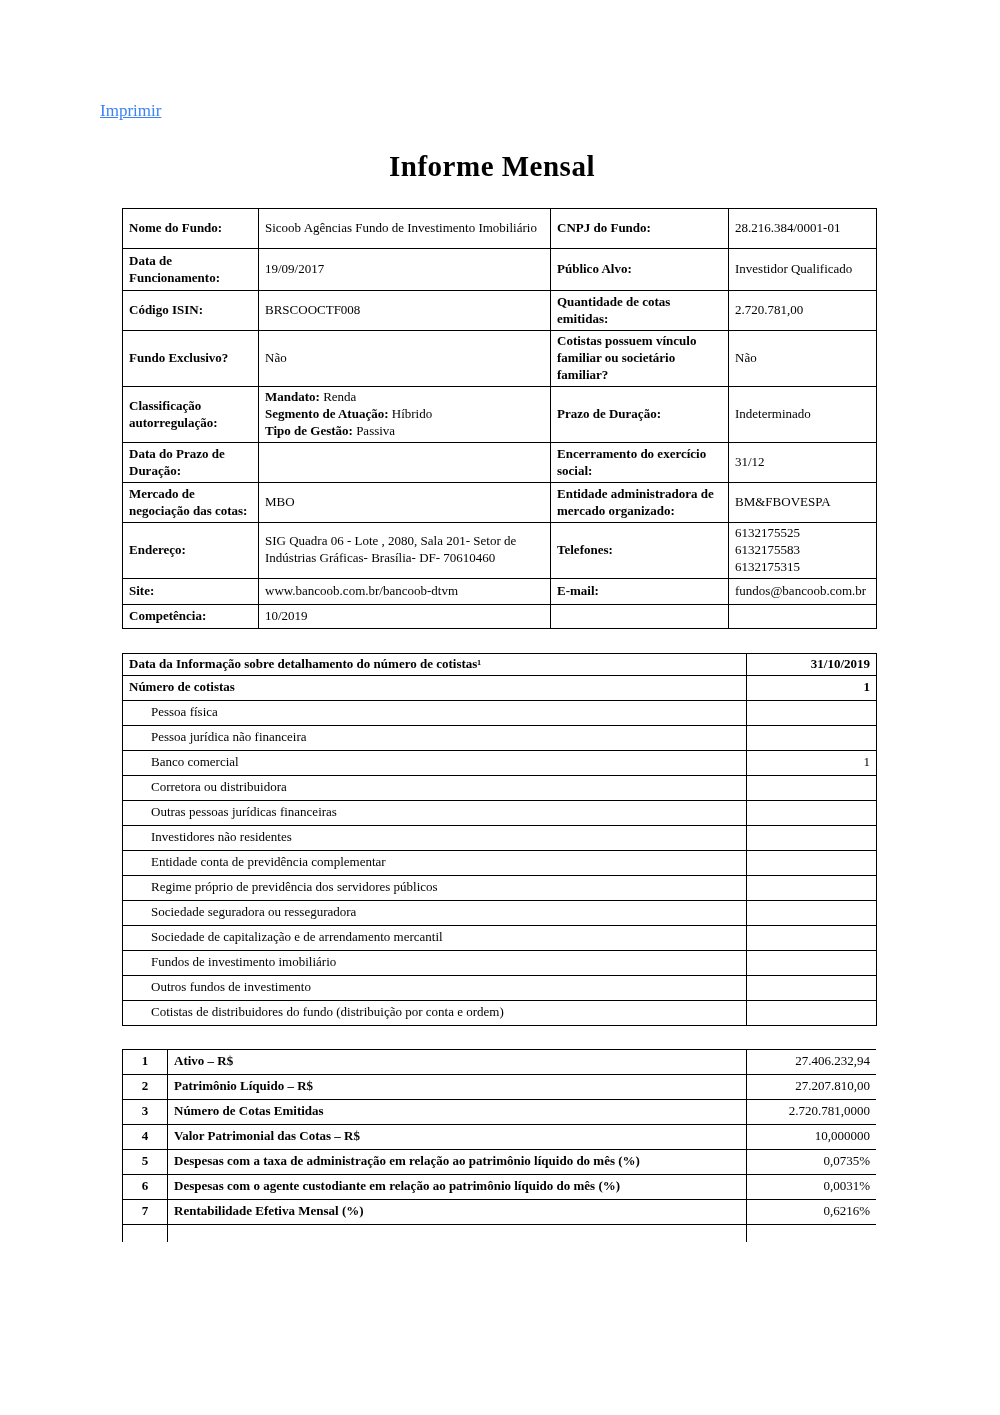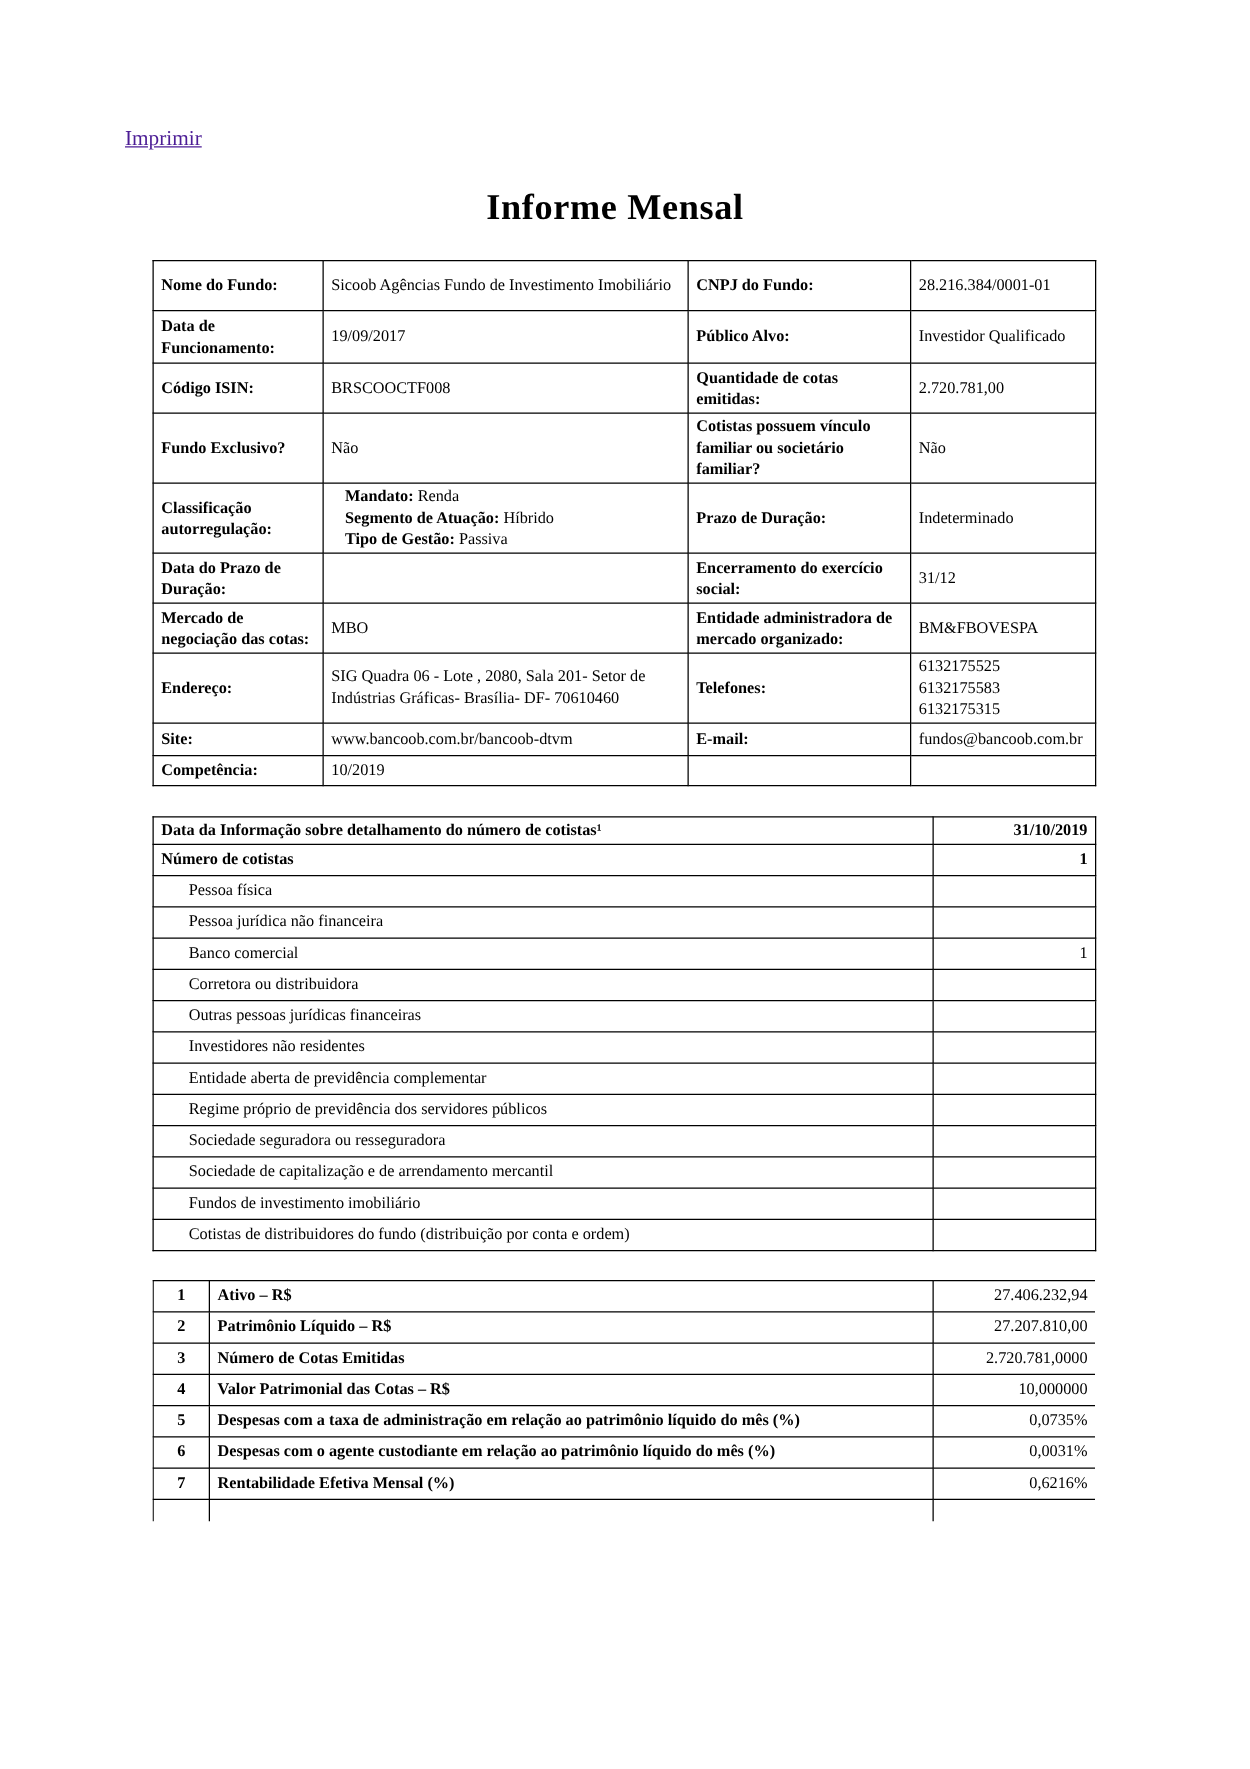--- a/index.html
+++ b/index.html
@@ -3,34 +3,34 @@
 <meta charset="utf-8">
 <style>
   html,body { margin:0; padding:0; background:#ffffff; }
   .page {
     position:relative; width:1000px; height:1415px; overflow:hidden;
     background:#ffffff; color:#000;
     font-family:"Liberation Serif", serif;
   }
   .print-link {
     position:absolute; left:100px; top:101px;
-    font-size:17px; color:#4c1d95; cursor:pointer;
+    font-size:17px; color:#3b82f6; cursor:pointer;
   }
   h1.title {
     margin:150px 16px 0 0; text-align:center;
     font-size:29px; font-weight:bold; letter-spacing:0.5px;
   }
   .content { margin-left:122px; width:754px; }
   table { border-collapse:collapse; table-layout:fixed; width:754px; }
   td {
     border:1px solid #000000; padding:2px 6px;
     font-size:13px; line-height:1.3; vertical-align:middle;
     word-wrap:break-word; overflow:hidden;
   }
-  .lbl { font-weight:bold;margin-left:11px; }
+  .lbl { font-weight:bold; }
   .rt  { text-align:right; }
   .ctr { text-align:center; }
   .pre { white-space:pre-line; }
   .sub { padding-left:28px; }
   .t1 { margin-top:25px; }
   .t2 { margin-top:24px; }
   .t3wrap { margin-top:23px; height:193px; overflow:hidden; }
   .line2 { display:block; }
 </style>
 </head>
@@ -153,37 +153,41 @@
         </tr>
         <tr style="height:25px">
           <td class="sub">Outras pessoas jurídicas financeiras</td>
           <td class="rt"></td>
         </tr>
         <tr style="height:25px">
           <td class="sub">Investidores não residentes</td>
           <td class="rt"></td>
         </tr>
         <tr style="height:25px">
-          <td class="sub">Entidade aberta de previdência complementar</td>
+          <td class="sub">Entidade conta de previdência complementar</td>
           <td class="rt"></td>
         </tr>
         <tr style="height:25px">
           <td class="sub">Regime próprio de previdência dos servidores públicos</td>
           <td class="rt"></td>
         </tr>
         <tr style="height:25px">
           <td class="sub">Sociedade seguradora ou resseguradora</td>
           <td class="rt"></td>
         </tr>
         <tr style="height:25px">
           <td class="sub">Sociedade de capitalização e de arrendamento mercantil</td>
           <td class="rt"></td>
         </tr>
         <tr style="height:25px">
           <td class="sub">Fundos de investimento imobiliário</td>
+          <td class="rt"></td>
+        </tr>
+        <tr style="height:25px">
+          <td class="sub">Outros fundos de investimento</td>
           <td class="rt"></td>
         </tr>
         <tr style="height:25px">
           <td class="sub">Cotistas de distribuidores do fundo (distribuição por conta e ordem)</td>
           <td class="rt"></td>
         </tr>
       </tbody>
     </table>
 
     <div class="t3wrap">

